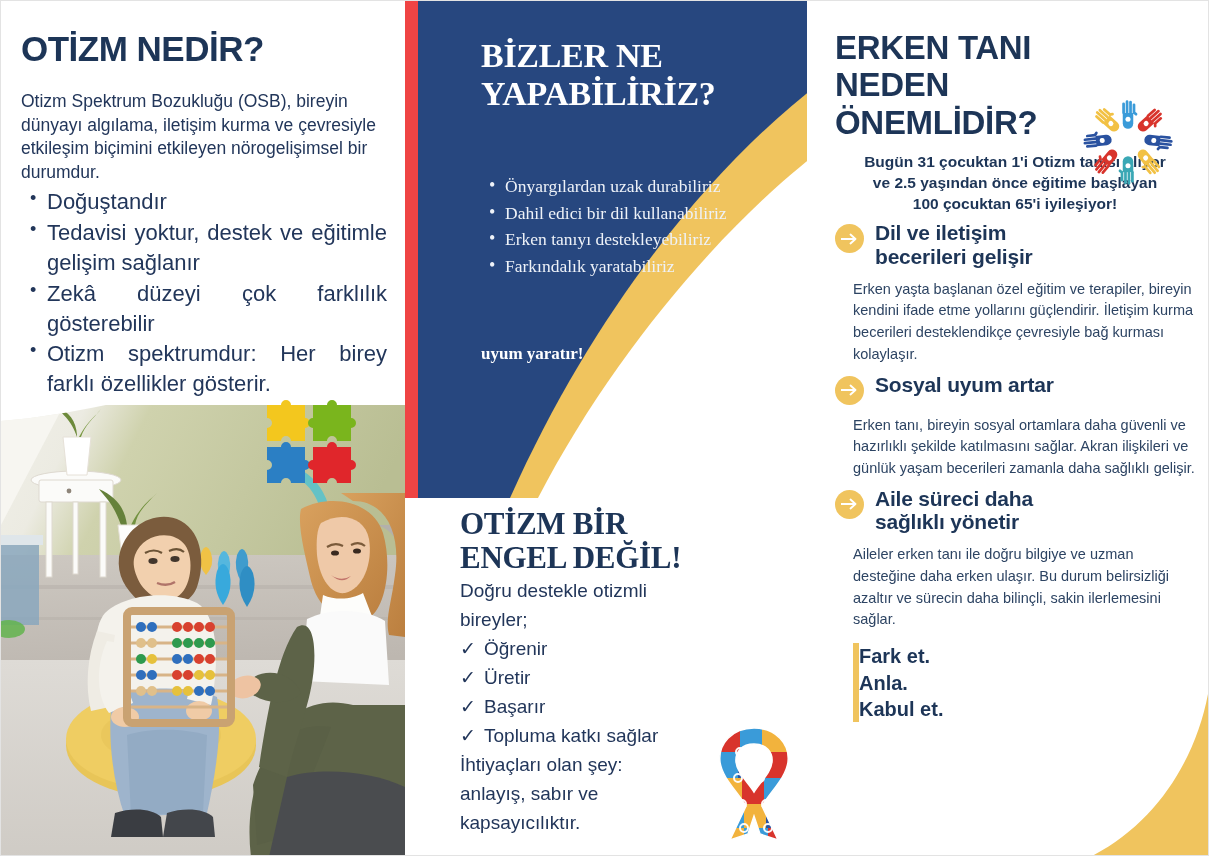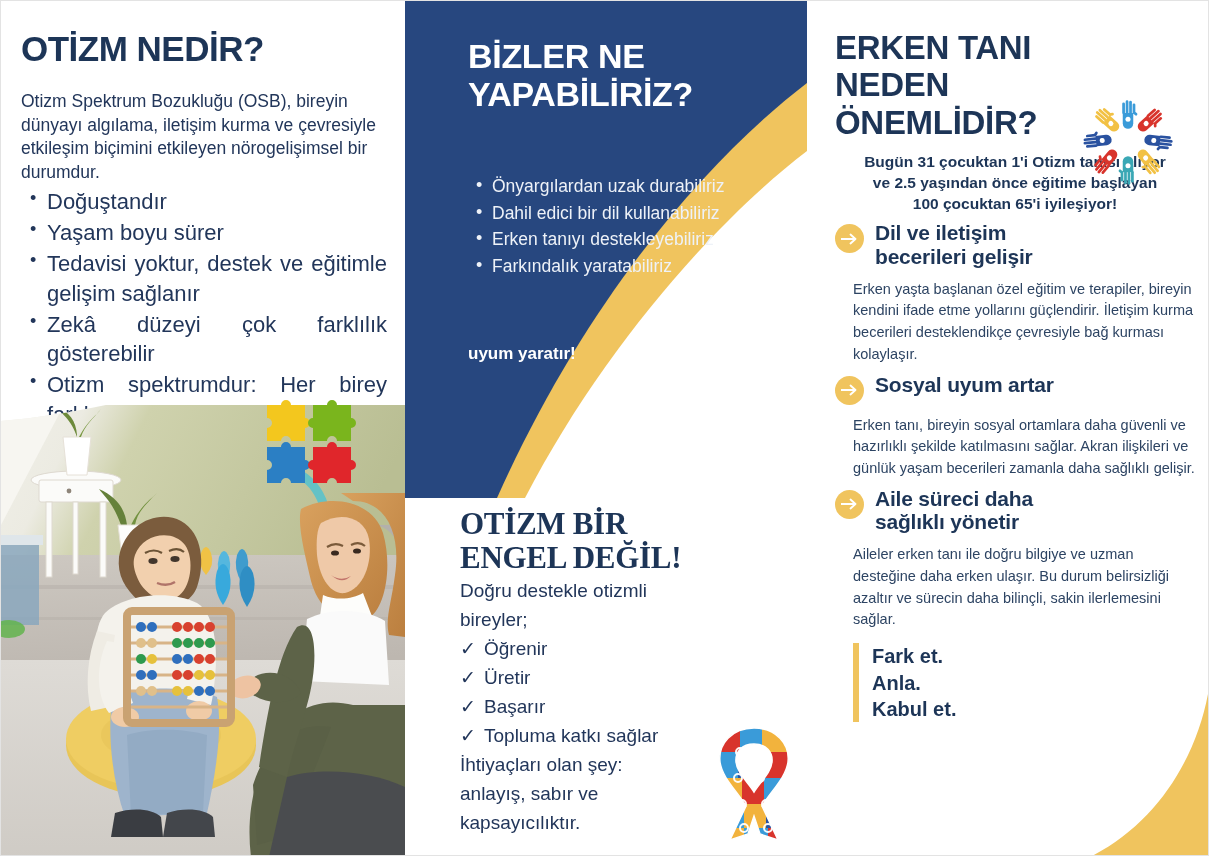--- a/index.html
+++ b/index.html
@@ -32,21 +32,21 @@
   
   #puzzle{position:absolute;left:262px;top:398px;width:96px;height:85px;}
 
   
   #photo{
     position:absolute;left:0;top:404px;width:404px;height:452px;overflow:hidden;
   }
   #photo .inner{position:absolute;inset:0;}
 
   
-  #panel-mid{position:absolute;left:404px;top:0;width:402px;height:497px;overflow:hidden;background:#27477f;}
+  #panel-mid{position:absolute;left:417px;top:0;width:402px;height:497px;overflow:hidden;background:#27477f;font-family:Liberation Serif, serif;}
   #panel-mid .pad{position:absolute;left:63px;top:36px;width:310px;}
   .h1-white{
     font-size:34px;font-weight:bold;color:#ffffff;letter-spacing:-0.3px;line-height:1.12;margin:0;
   }
   ul.bul-w{margin:0;padding:0 0 0 24px;list-style:none;}
   ul.bul-w li{
     font-size:17.5px;color:#eef2f8;line-height:1.52;position:relative;
   }
   ul.bul-w li:before{
     content:"\2022";position:absolute;left:-16px;top:-1px;font-size:18px;color:#eef2f8;
@@ -71,39 +71,38 @@
   }
   .sec{margin-top:7px;}
   .sec-head{display:flex;align-items:flex-start;gap:11px;}
   .arrow-circle{
     flex:0 0 auto;width:29px;height:29px;border-radius:50%;background:#f0c45e;
     display:flex;align-items:center;justify-content:center;margin-top:3px;
   }
   .sec-title{font-size:21px;font-weight:bold;color:#1d3557;line-height:1.13;letter-spacing:-0.2px;}
   .sec-body{font-size:14.5px;color:#2d4463;line-height:1.5;margin:10px 0 0 18px;}
 
-  .motto{margin:12px 0 0 18px;padding-left:13px;border-left:6px solid #f0c45e;}
+  .motto{margin:12px 0 0 18px;border-left:6px solid #f0c45e;}
   .motto div{font-size:20px;font-weight:bold;color:#1d3557;line-height:1.32;}
 
   
   #corner-yellow{position:absolute;right:0;bottom:0;width:160px;height:175px;pointer-events:none;}
   #hands{position:absolute;left:1082px;top:97px;width:90px;height:90px;}
 </style>
 </head>
 <body>
 
 <div id="page">
 
   <section id="panel-left">
     <div class="pad">
       <h1 class="h1-navy">OTİZM NEDİR?</h1>
       <p class="body-navy">Otizm Spektrum Bozukluğu (OSB), bireyin dünyayı algılama, iletişim kurma ve çevresiyle etkileşim biçimini etkileyen nörogelişimsel bir durumdur.</p>
       <ul class="bul">
         <li>Doğuştandır</li>
-        <li>Yaşam boyu sürer</li>
         <li>Tedavisi yoktur, destek ve eğitimle gelişim sağlanır</li>
         <li>Zekâ düzeyi çok farklılık gösterebilir</li>
         <li>Otizm spektrumdur: Her birey farklı özellikler gösterir.</li>
       </ul>
     </div>
 
     <div id="photo">
       <svg class="inner" viewBox="0 0 404 452" preserveAspectRatio="none">
         <defs>
           <clipPath id="photoClip">

